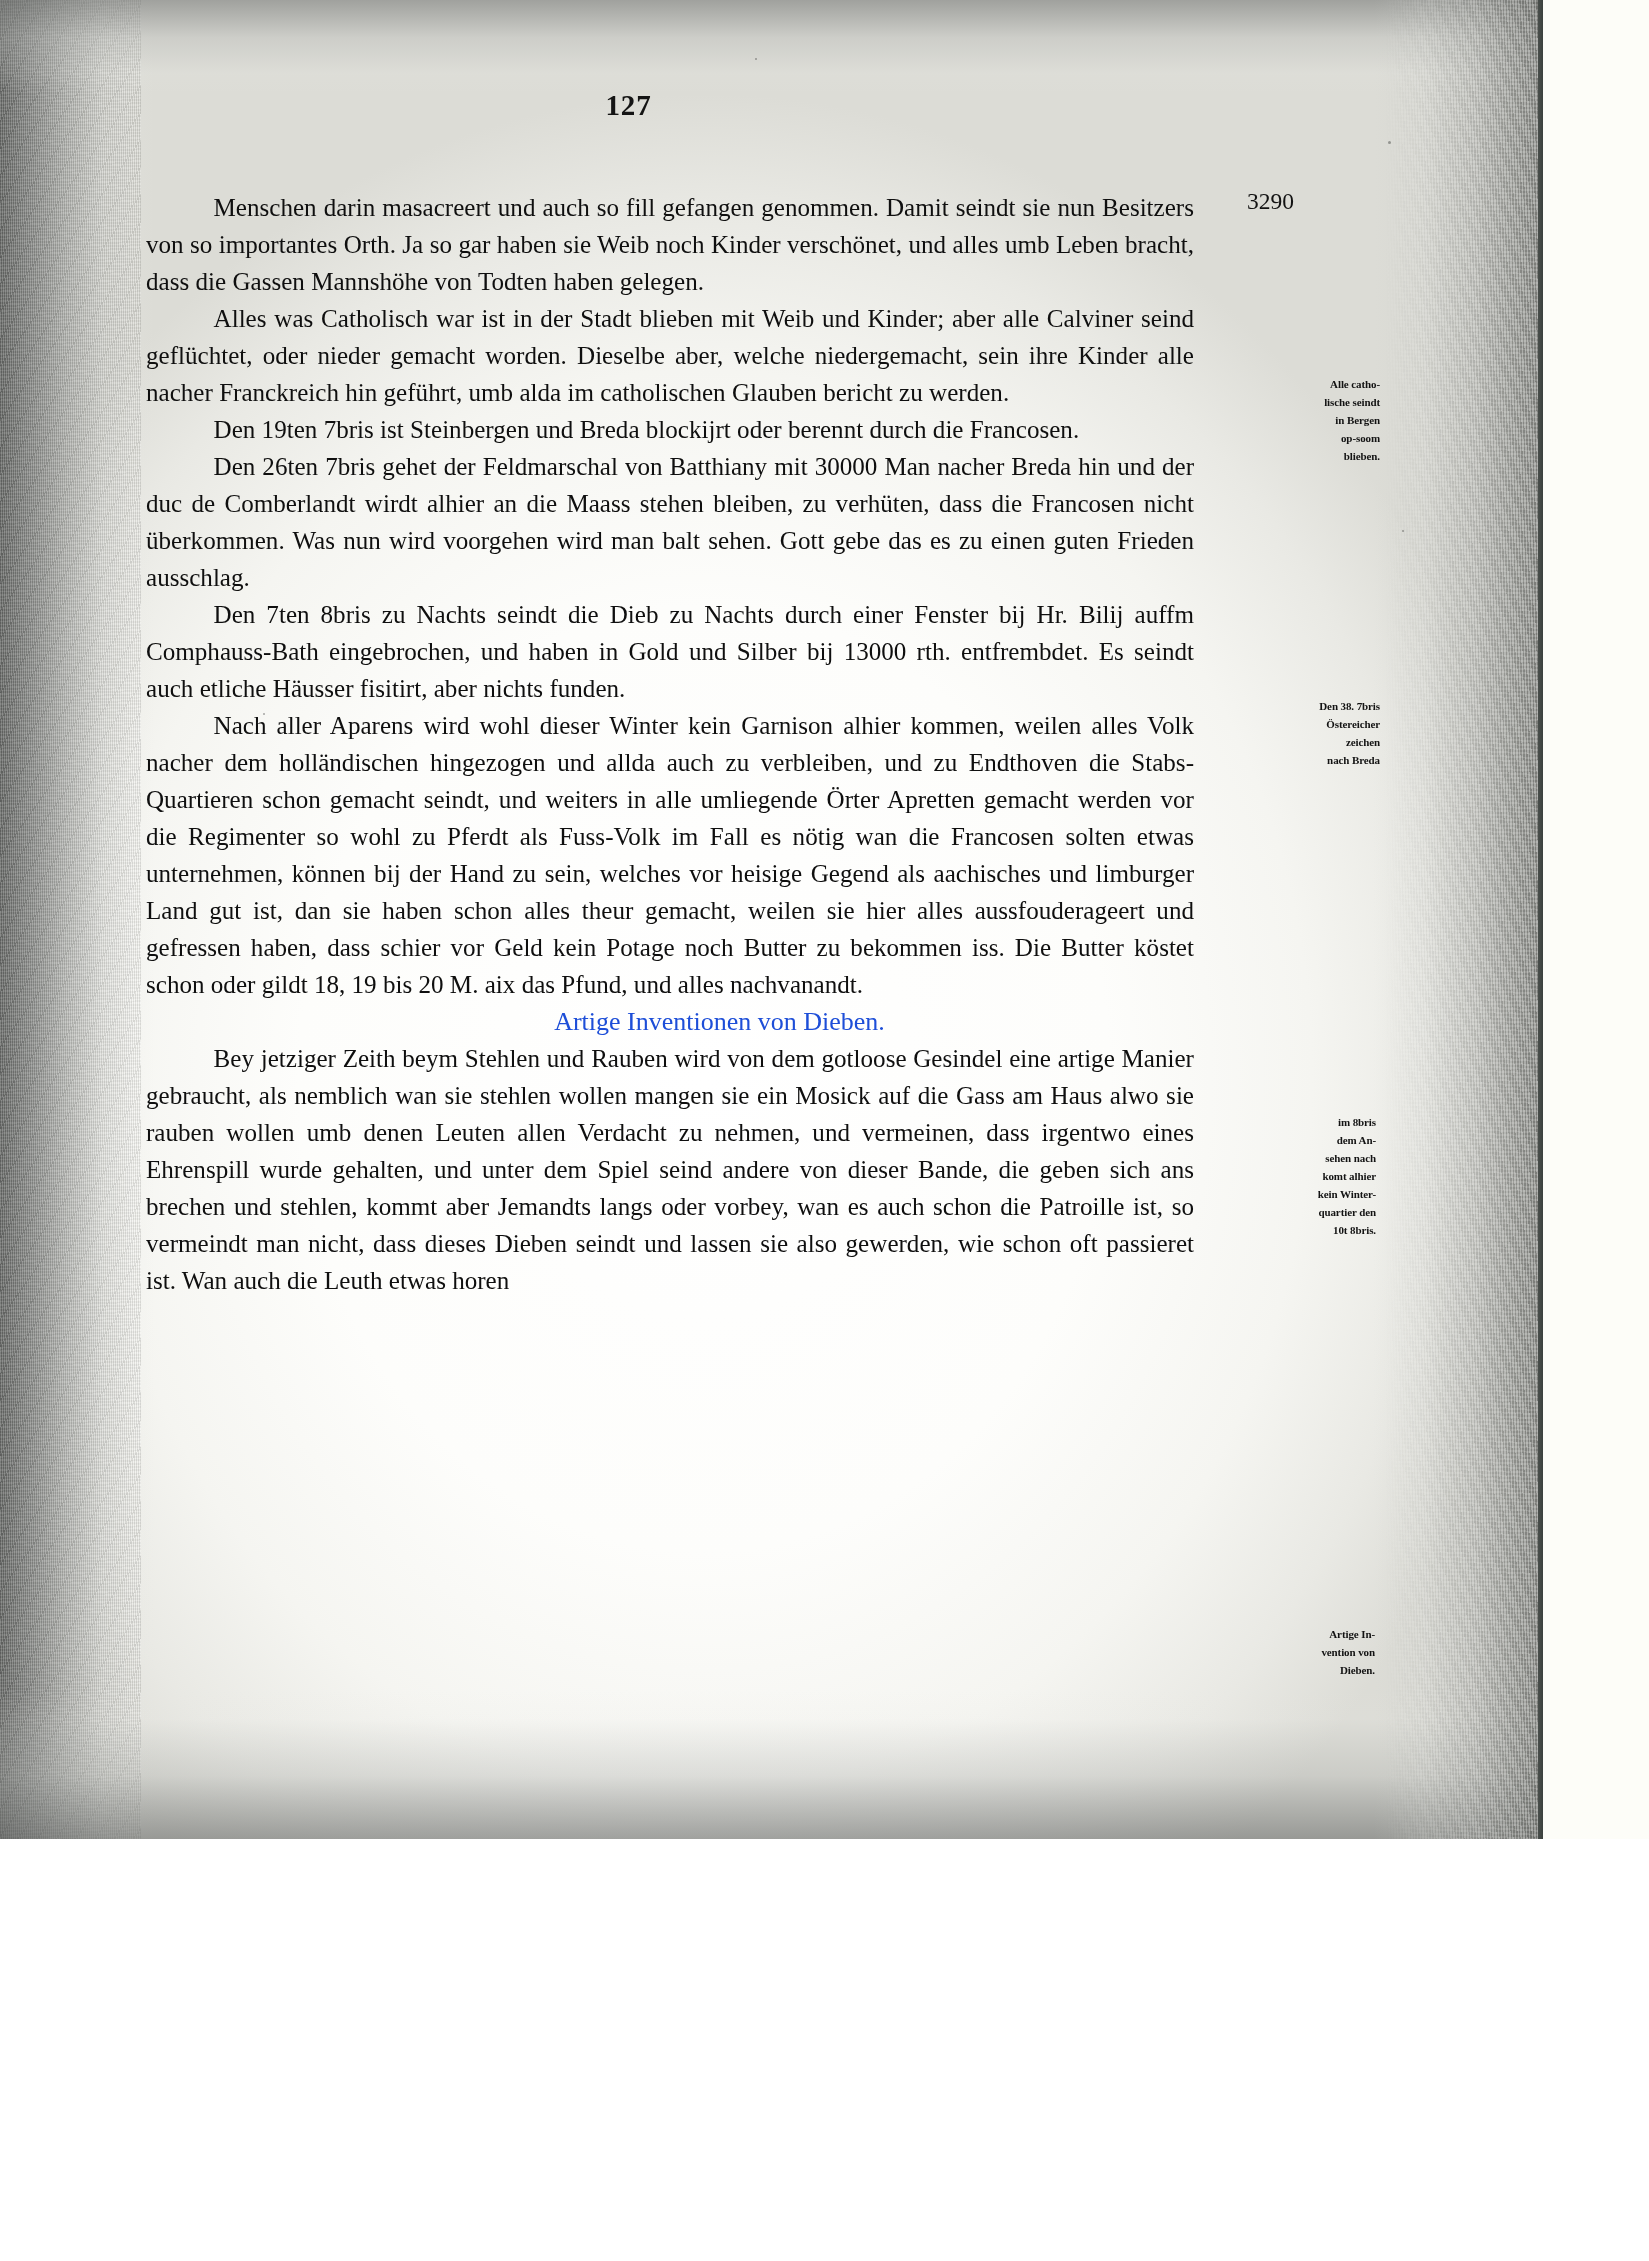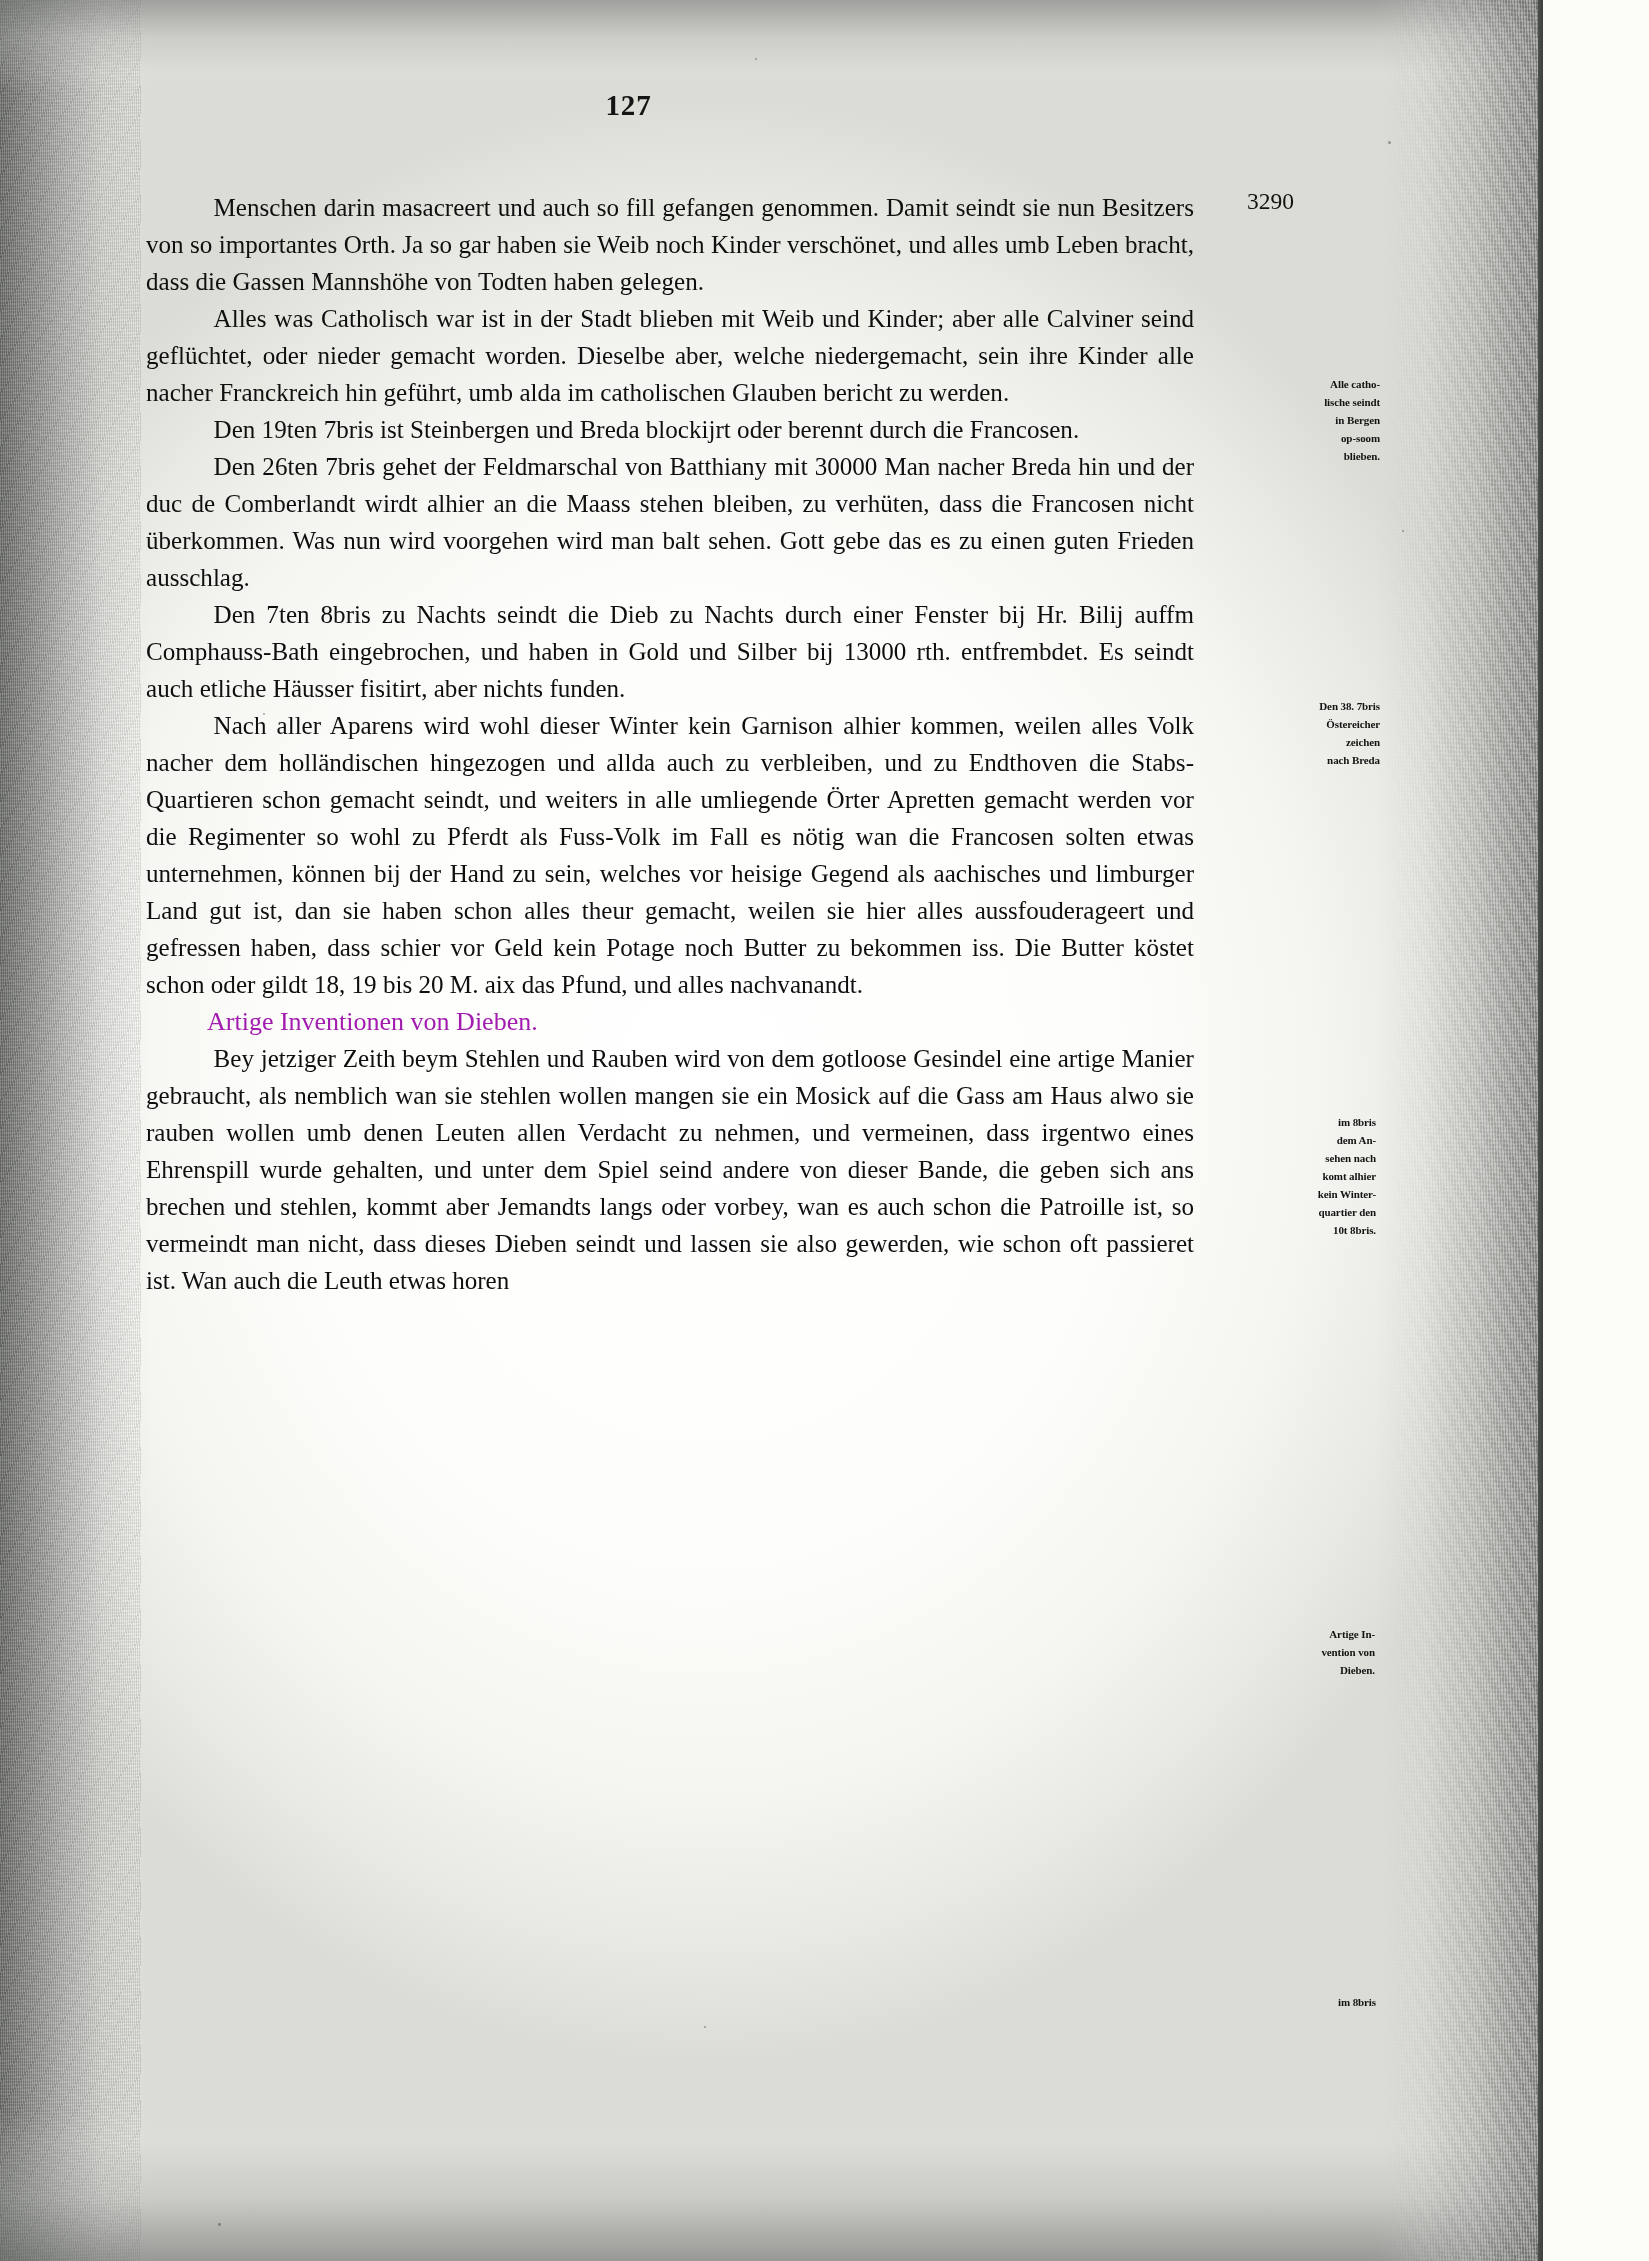--- a/index.html
+++ b/index.html
@@ -5,21 +5,21 @@
 <style>
   html, body {
     margin: 0;
     padding: 0;
     background: #ffffff;
   }
 
   #page {
     position: relative;
     width: 1649px;
-    height: 2261px;
+    height: 1839px;
     overflow: hidden;
     background: #fbfbf7;
     font-family: "Liberation Serif", "DejaVu Serif", serif;
   }
 
   
   .paper {
     position: absolute;
     left: 0; top: 0;
     width: 1543px;
@@ -138,21 +138,22 @@
     font-stretch: condensed;
     transform: scaleX(0.965);
     transform-origin: left top;
     -webkit-font-smoothing: none;
   }
   p.para:last-child { margin-bottom: 0; }
 
   .subhead {
     font-size: 26px;
     line-height: 37px;
-    color: #a21caf;
+    color: #1d4ed8;
+    text-align: center;
     margin: 0;
     padding-left: 61px;
   }
 
   
   .gloss {
     position: absolute;
     width: 141px;
     font-family: Liberation Serif, serif;
     font-size: 11px;

